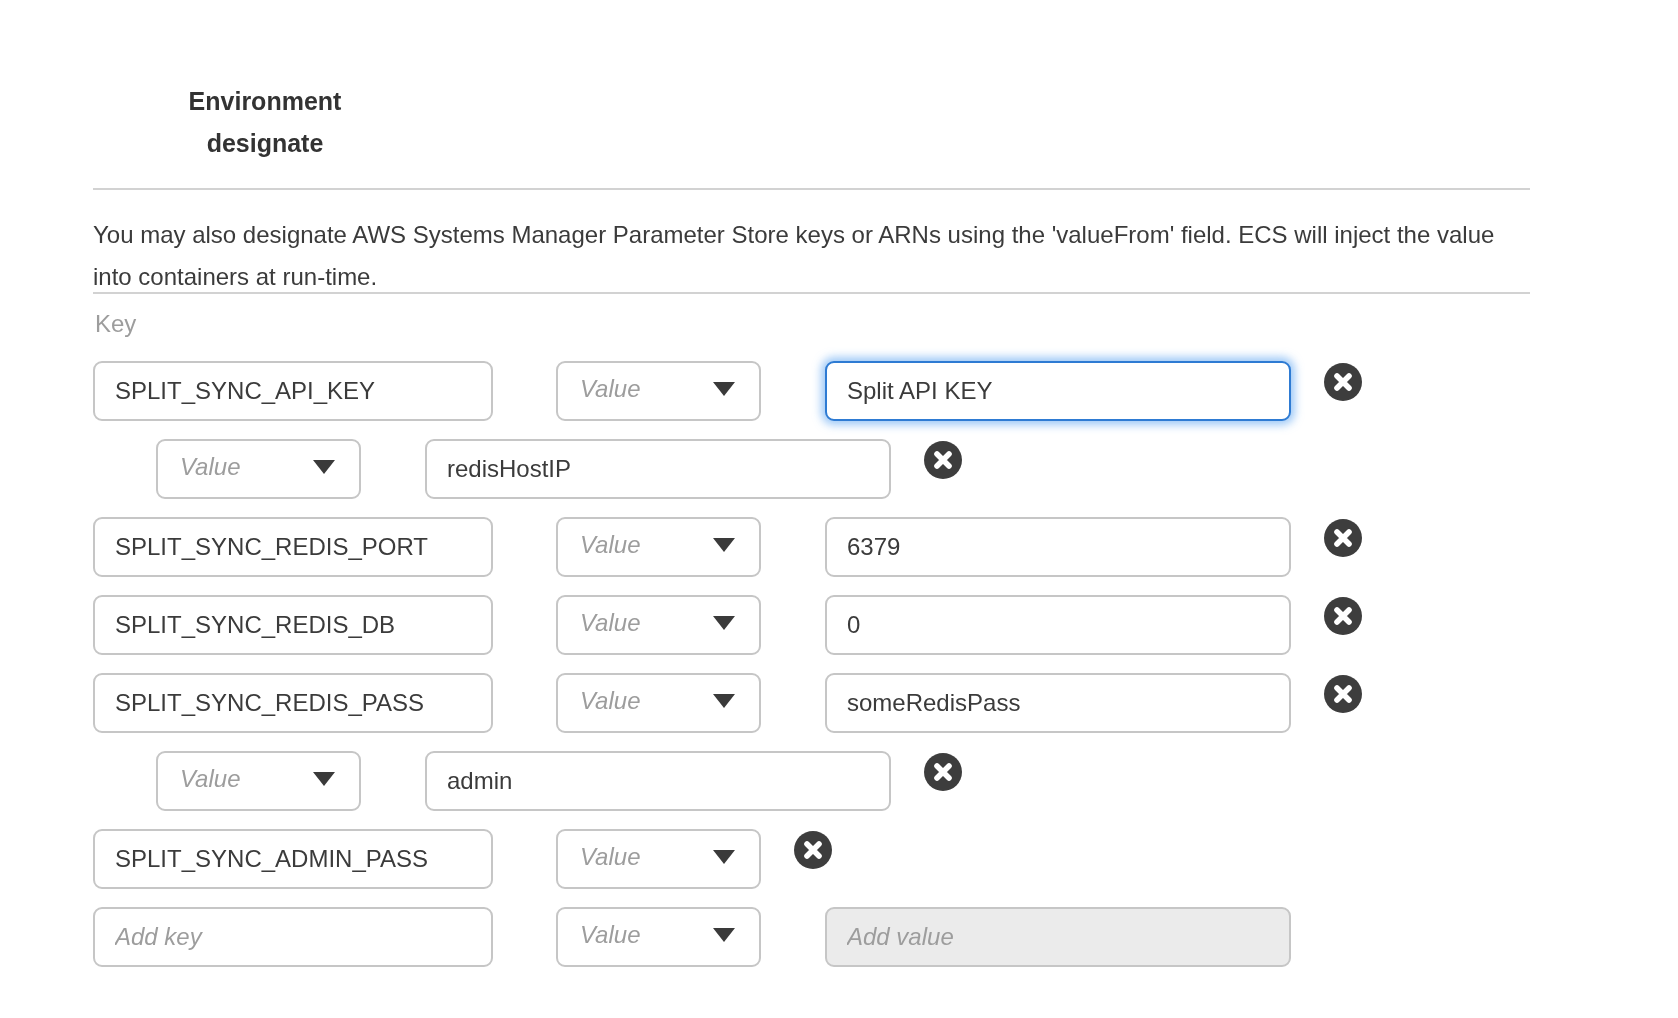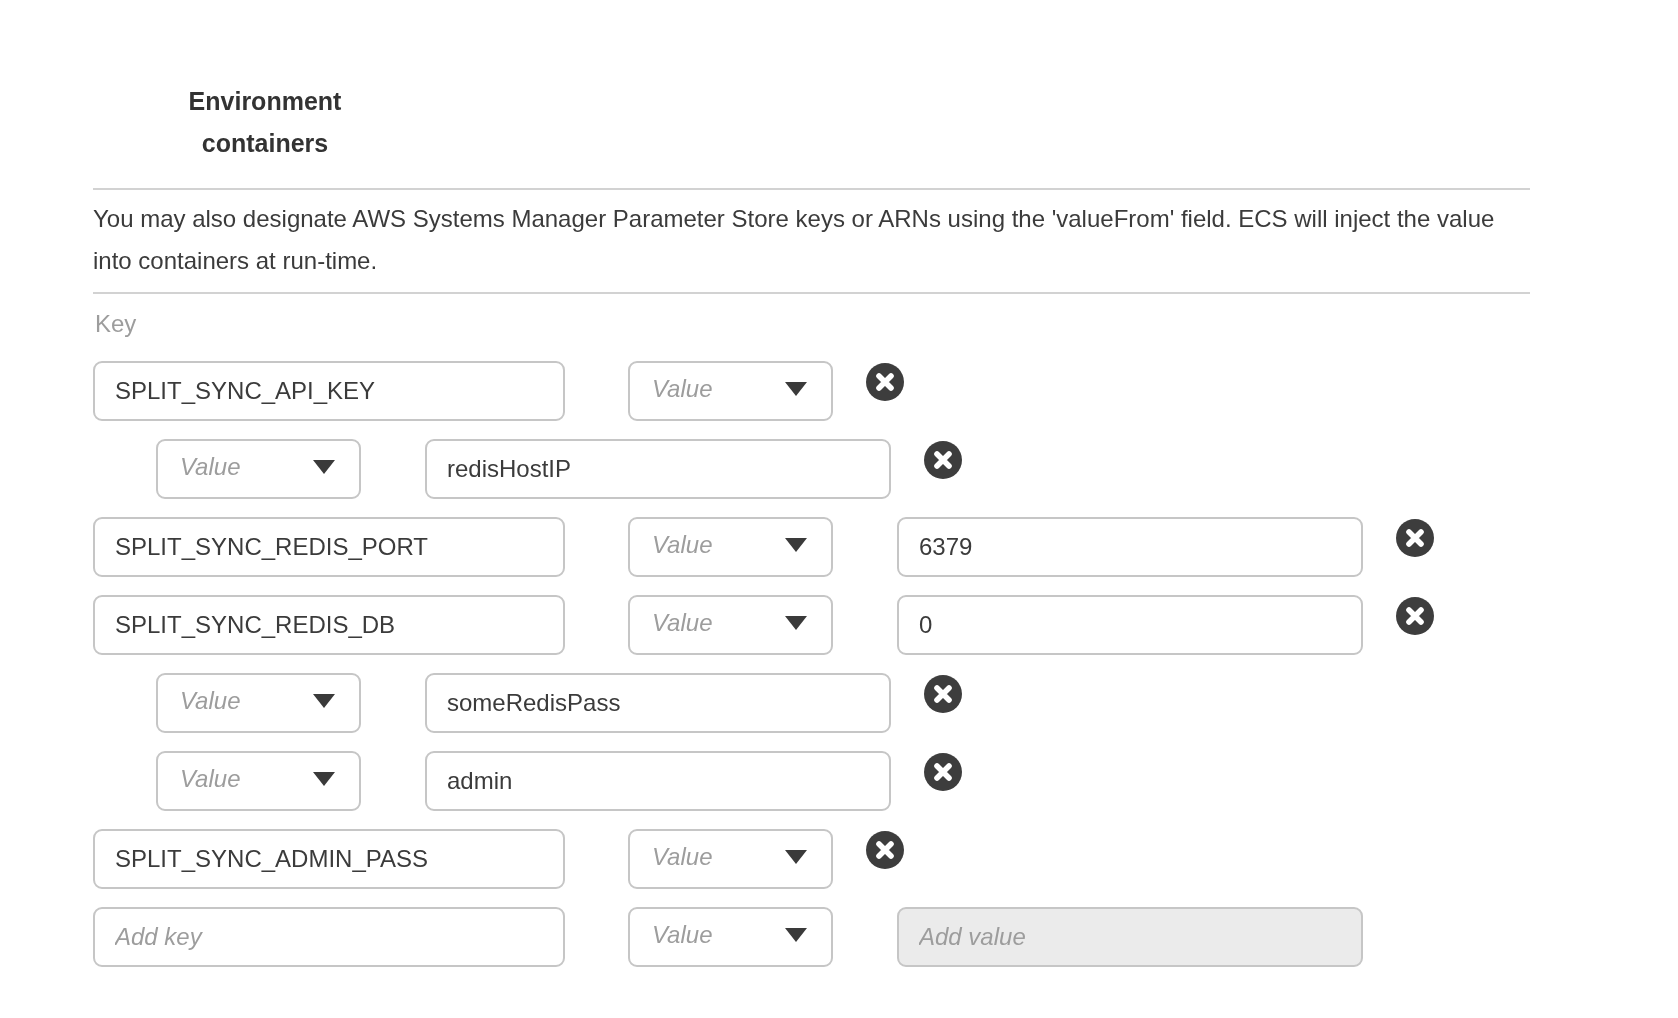--- a/index.html
+++ b/index.html
@@ -35,21 +35,21 @@
     left: 93px;
     width: 1437px;
     height: 2px;
     background: var(--divider, #d2d2d2);
   }
   .divider.d1 { top: 164px; }
   .divider.d2 { top: 268px; }
   .description {
     position: absolute;
     left: 93px;
-    top: 174px;
+    top: 190px;
     width: 1440px;
     margin: 0;
     font-size: 24px;
     color: var(--text, #3b3b3b);
     line-height: 42px;
   }
   .key-header {
     position: absolute;
     left: 95px;
     top: 286px;
@@ -76,21 +76,21 @@
     font-size: 24px;
     color: var(--text, #3b3b3b);
     padding: 0 20px;
     outline: none;
   }
   .inp::placeholder {
     color: var(--placeholder, #9d9d9d);
     font-style: italic;
     opacity: 1;
   }
-  .key-input { width: 472px; }
+  .key-input { width: 400px; }
   .value-input { width: 466px; margin-left: 64px; }
   .value-input.focused {
     border-color: var(--focus-border, #2e7bd3);
     box-shadow: 0 0 9px 4px var(--focus-glow, rgba(82,158,240,0.55));
   }
   .value-input.disabled { background: var(--disabled-bg, #ebebeb); }
   .type-select {
     width: 205px;
     height: 60px;
     margin-left: 63px;
@@ -131,38 +131,39 @@
   }
   .remove-btn svg { display: block; }
 </style>
 </head>
 <body>
 
 <div class="page">
 
   <div class="section-label">
     <div>Environment</div>
-    <div>containers</div>
+    <div>designate</div>
   </div>
 
   <div class="divider d1"></div>
 
   <p class="description">You may also designate AWS Systems Manager Parameter Store keys or ARNs using the 'valueFrom' field. ECS will inject the value into containers at run-time.</p>
 
   <div class="divider d2"></div>
 
   <div class="key-header">Key</div>
 
   <div class="rows" id="rows">
   <div class="row">
     <input type="text" class="inp key-input" value="SPLIT_SYNC_API_KEY" style="">
     <div class="type-select">
       <span class="type-label">Value</span>
       <span class="caret"></span>
     </div>
+    <input type="text" class="inp value-input focused" value="Split API KEY" style="">
     <button type="button" class="remove-btn">
       <svg width="38" height="38" viewBox="0 0 38 38">
         <circle cx="19" cy="19" r="19" fill="currentColor"></circle>
         <path d="M13 13 L25 25 M25 13 L13 25" stroke="#ffffff" stroke-width="5.6" stroke-linecap="round"></path>
       </svg>
     </button>
   </div>
 
   <div class="row">
     <div class="type-select">
@@ -202,20 +203,21 @@
     <input type="text" class="inp value-input" value="0" style="">
     <button type="button" class="remove-btn">
       <svg width="38" height="38" viewBox="0 0 38 38">
         <circle cx="19" cy="19" r="19" fill="currentColor"></circle>
         <path d="M13 13 L25 25 M25 13 L13 25" stroke="#ffffff" stroke-width="5.6" stroke-linecap="round"></path>
       </svg>
     </button>
   </div>
 
   <div class="row">
+    <input type="text" class="inp key-input" value="SPLIT_SYNC_REDIS_PASS" style="">
     <div class="type-select">
       <span class="type-label">Value</span>
       <span class="caret"></span>
     </div>
     <input type="text" class="inp value-input" value="someRedisPass" style="">
     <button type="button" class="remove-btn">
       <svg width="38" height="38" viewBox="0 0 38 38">
         <circle cx="19" cy="19" r="19" fill="currentColor"></circle>
         <path d="M13 13 L25 25 M25 13 L13 25" stroke="#ffffff" stroke-width="5.6" stroke-linecap="round"></path>
       </svg>

